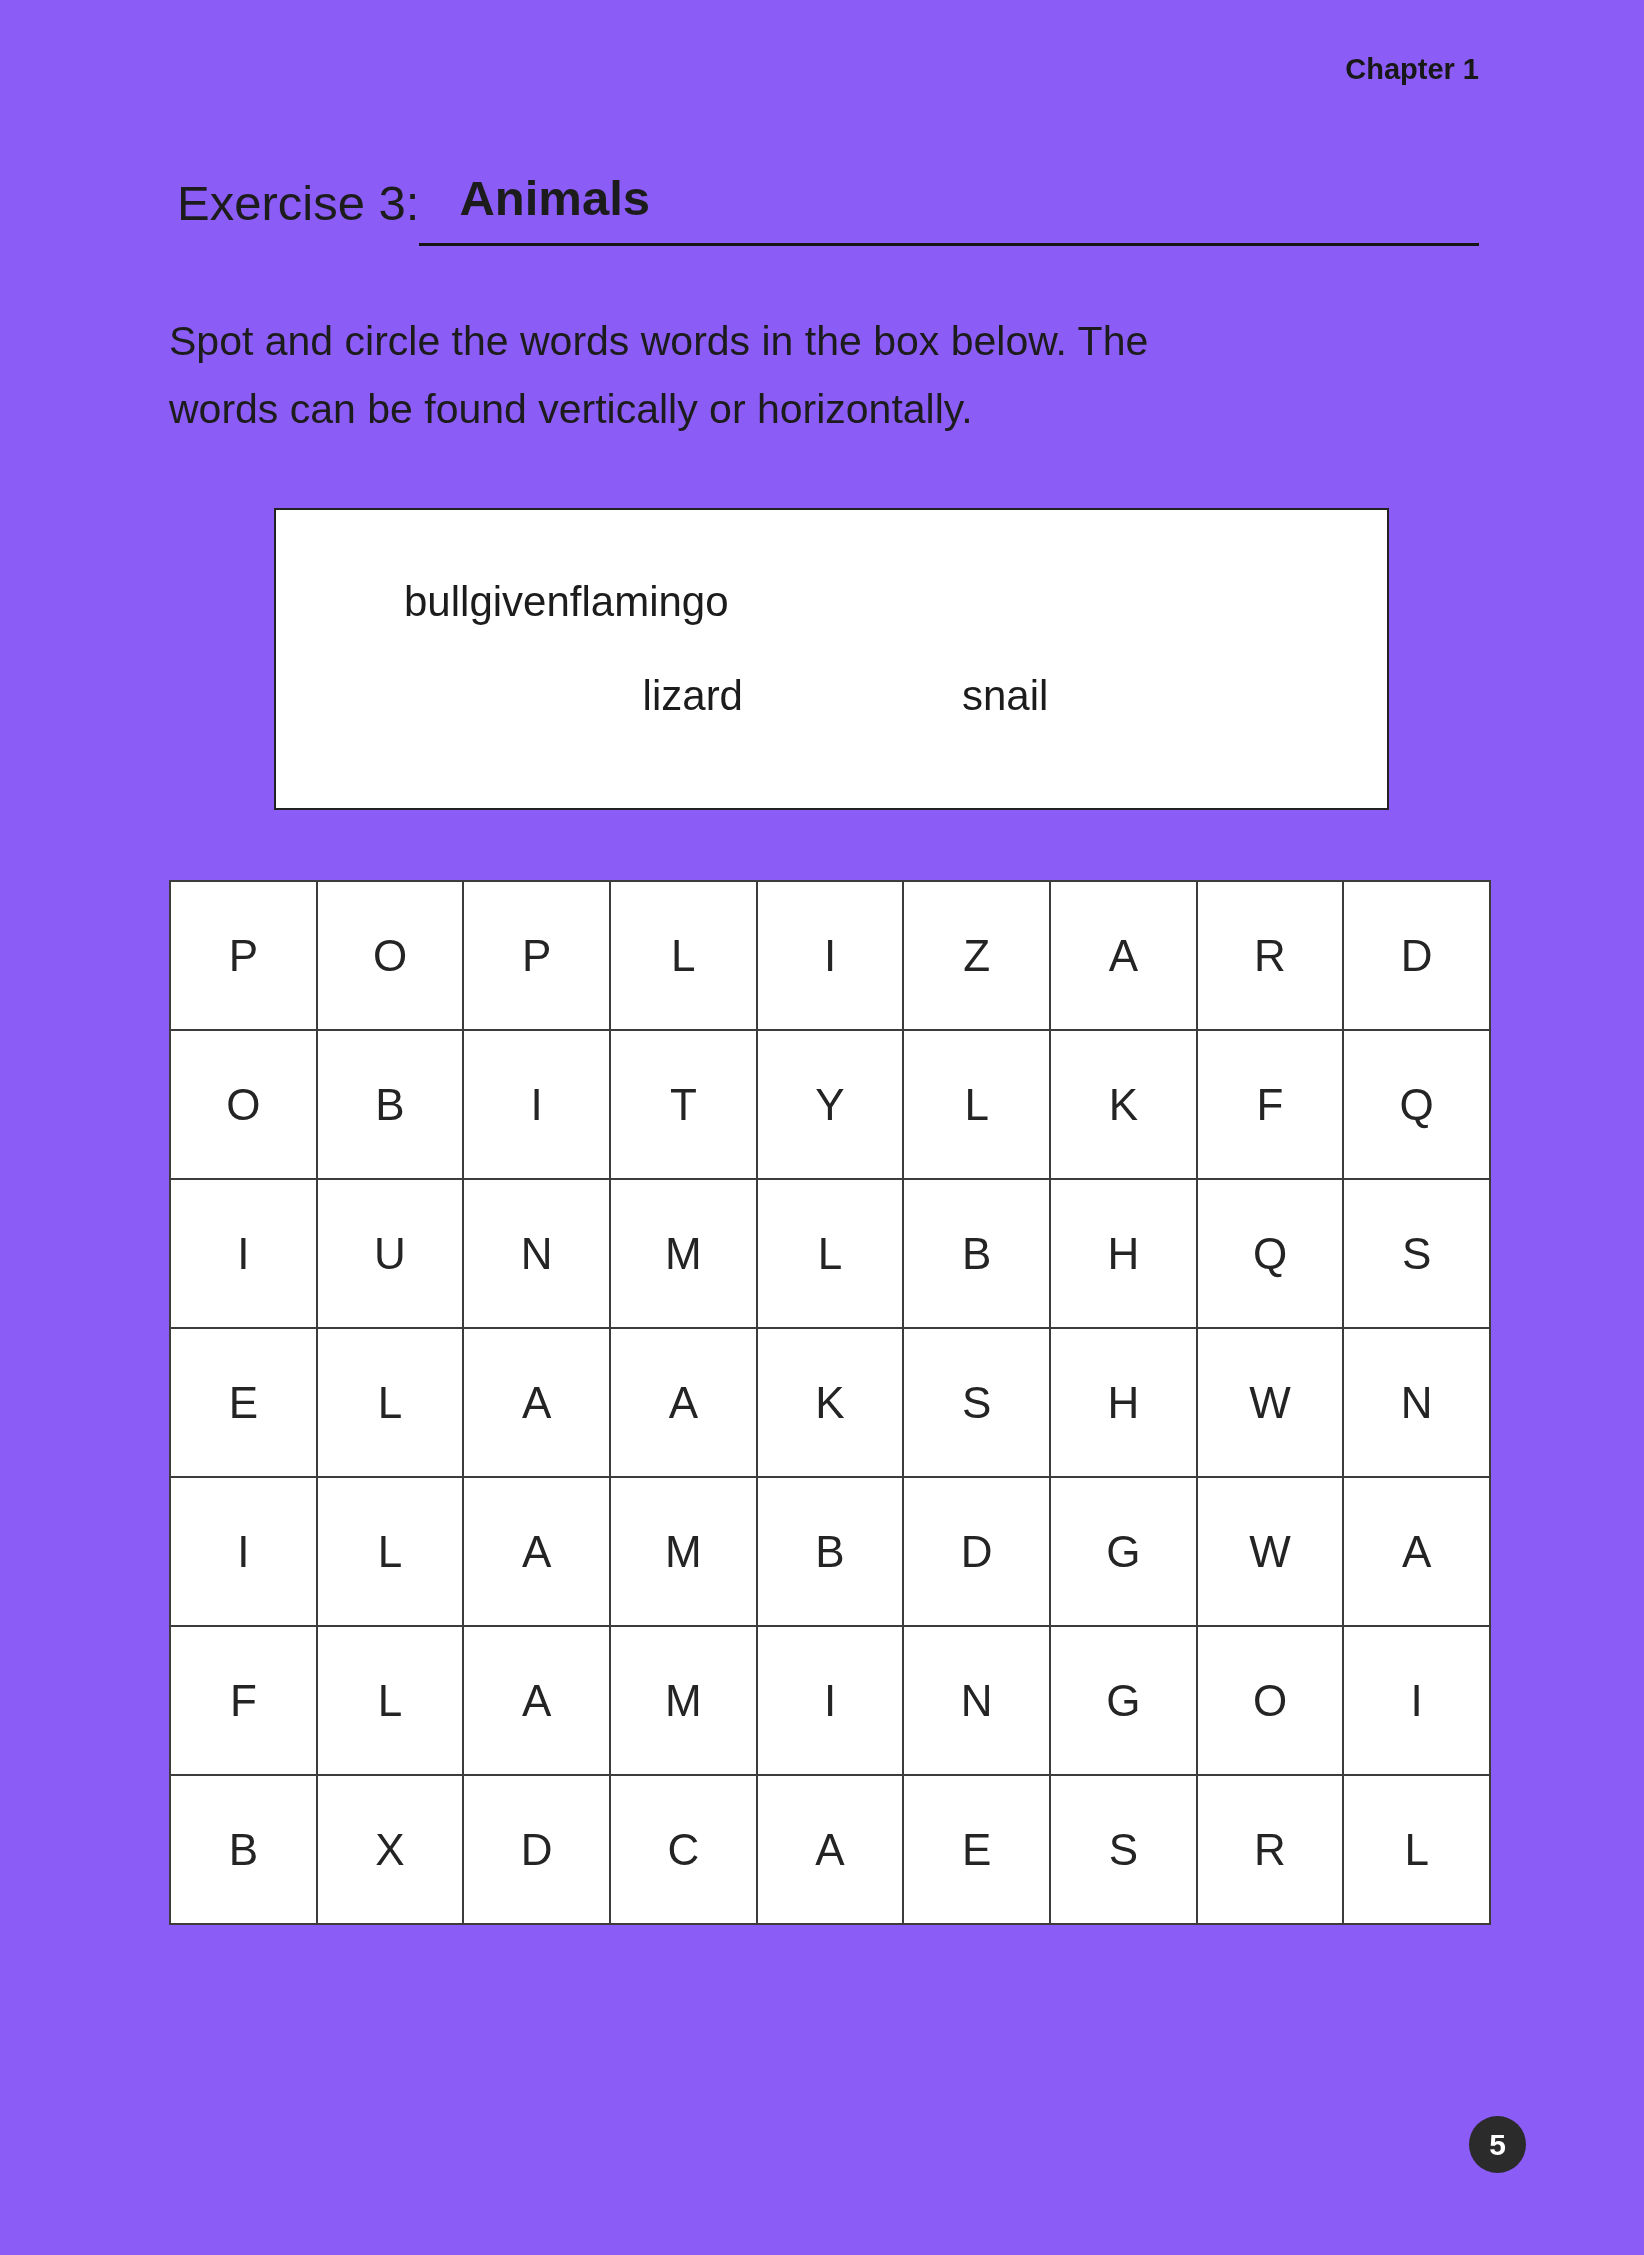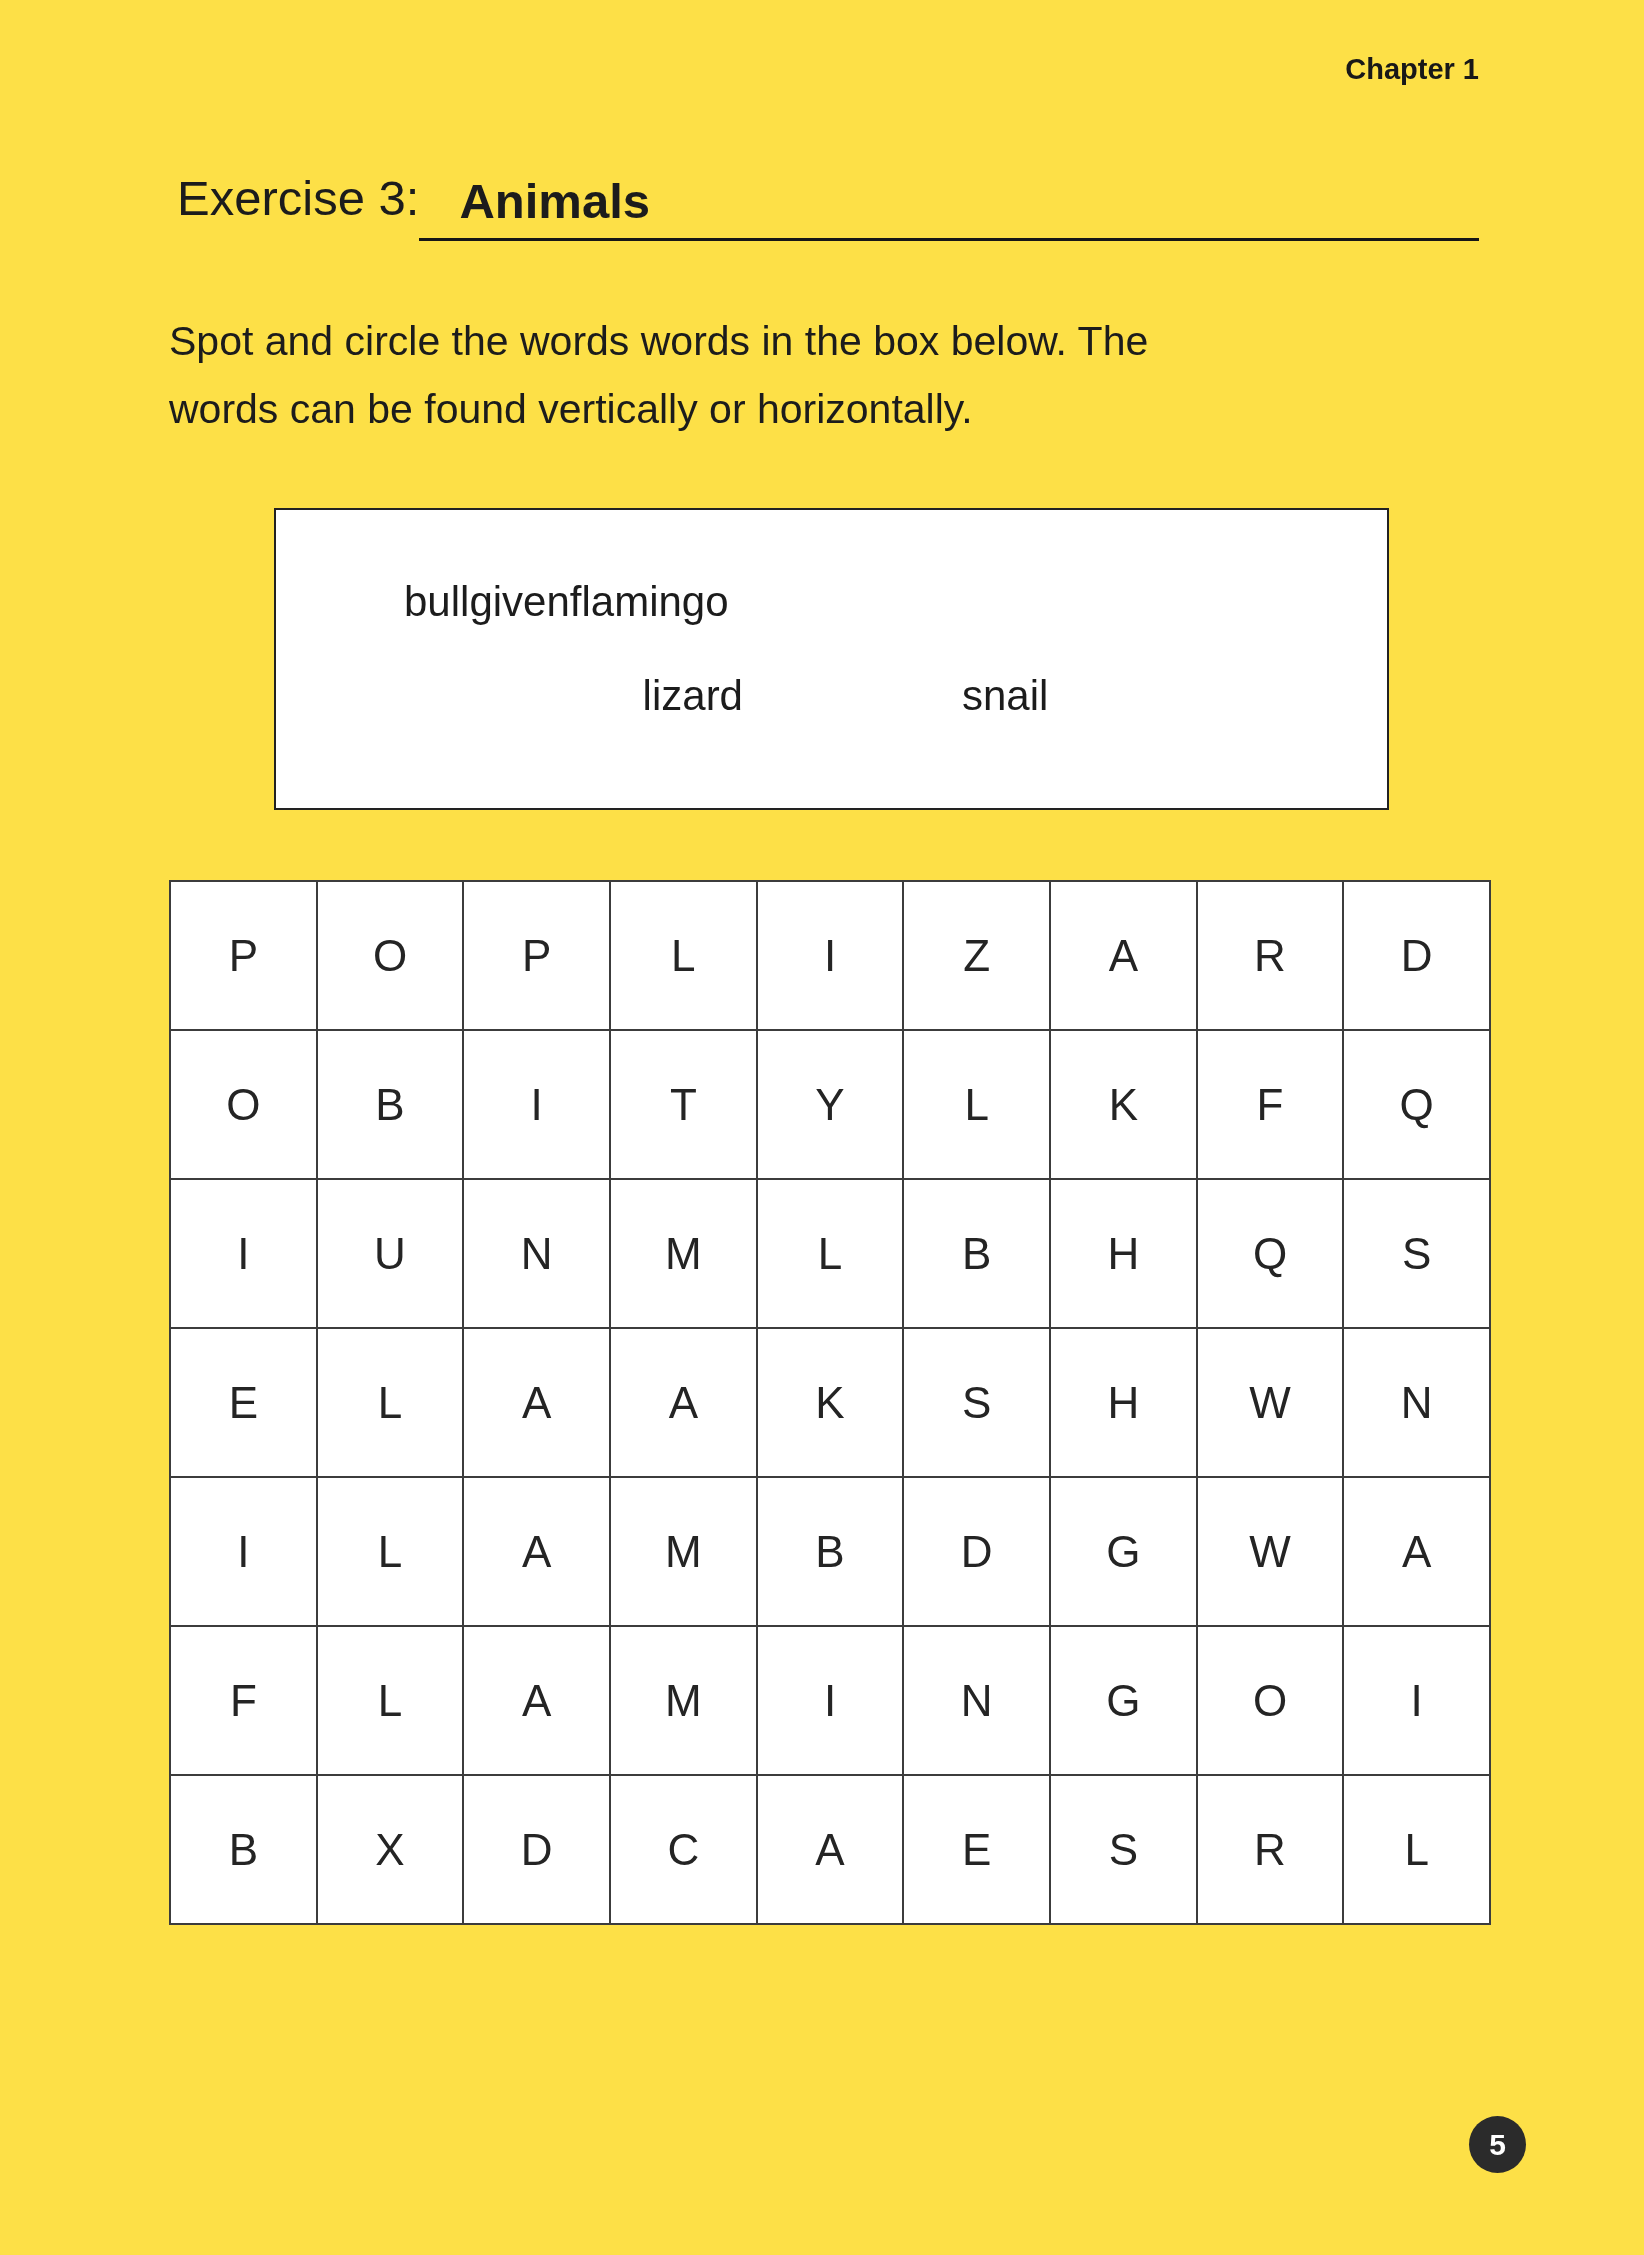--- a/index.html
+++ b/index.html
@@ -5,21 +5,21 @@
   * { margin: 0; padding: 0; box-sizing: border-box; }
   html, body { background: #ffffff; }
   body {
     width: 1645px;
     height: 2255px;
     position: relative;
     font-family: "Liberation Sans", "DejaVu Sans", sans-serif;
     color: #1c1c1c;
     overflow: hidden;
   }
-  .page { position: absolute; inset: 0; background: #fde047; }
+  .page { position: absolute; inset: 0; background: #8b5cf6; }
 
   .chapter {
     position: absolute;
     top: 53px;
     right: 166px;
     font-size: 29px;
     font-weight: bold;
     color: #181818;
   }
 
@@ -33,21 +33,21 @@
     margin-left: 8px;
   }
   .exercise-label {
     font-size: 49px;
     padding-bottom: 14.6px;
     white-space: nowrap;
   }
   .title-underline {
     flex: 1;
     border-bottom: 3.7px solid #161616;
-    padding: 0 0 9px 40px;
+    padding: 0 0 17px 40px;
   }
   .exercise-title {
     font-size: 49px;
     font-weight: bold;
   }
 
   .instructions {
     position: absolute;
     top: 307px;
     left: 169px;

